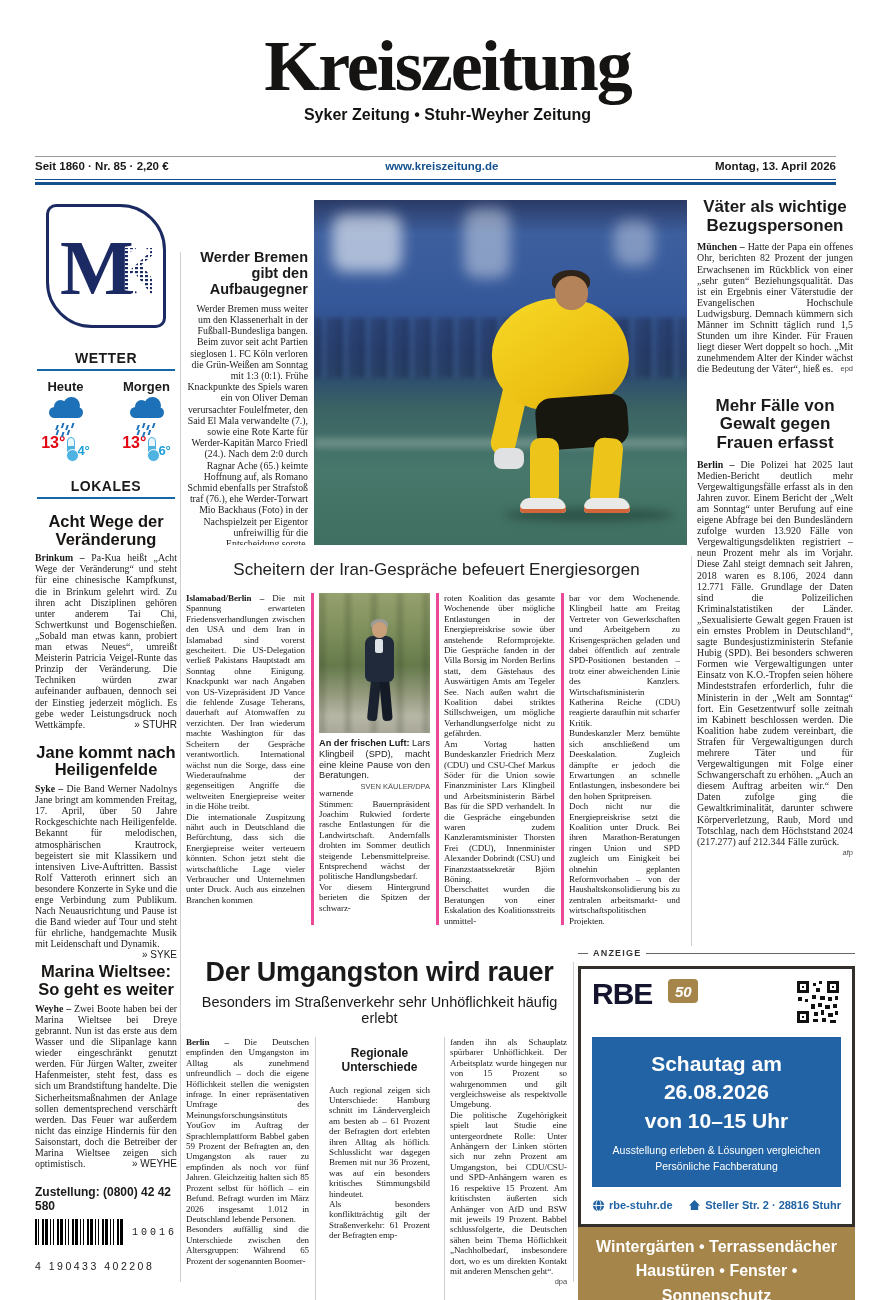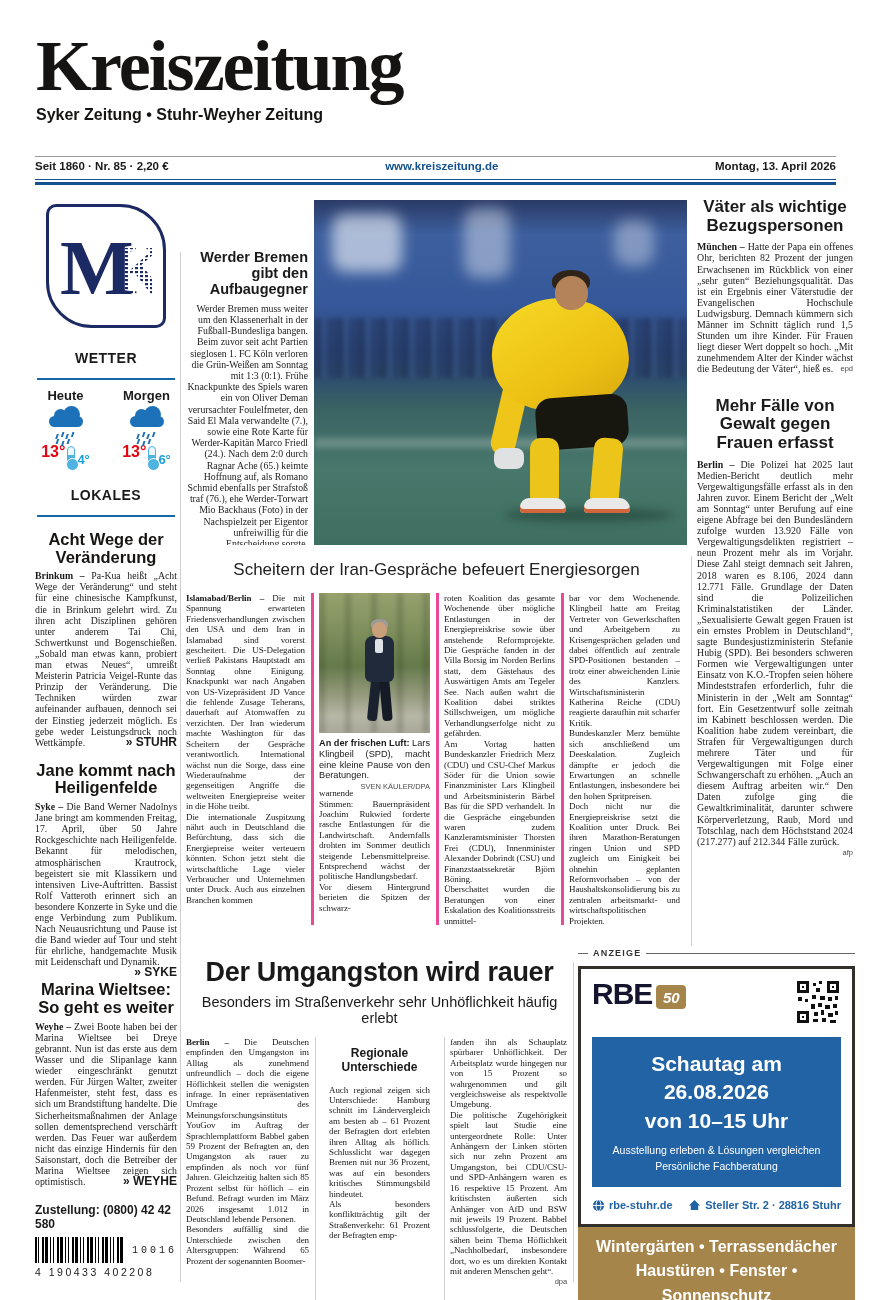--- a/index.html
+++ b/index.html
@@ -1,44 +1,44 @@
 <!DOCTYPE html>
 <html lang="de"><head>
 <meta charset="utf-8">
 <style>
   html,body{margin:0;padding:0;background:#fff;}
   .page{position:relative;width:871px;height:1300px;background:#fff;overflow:hidden;
         font-family:"Liberation Serif",serif;color:#1a1a1a;}
   
-  .masthead{position:absolute;left:36px;top:30px;width:801px;}
+  .masthead{position:absolute;left:47px;top:30px;width:801px;text-align:center;}
   .mast-title{font-family:"Liberation Serif",serif;font-weight:700;font-size:72px;
               line-height:1;letter-spacing:-2px;color:#151413;}
   .mast-sub{font-family:"Liberation Sans",sans-serif;font-weight:700;font-size:16px;
             margin-top:4px;color:#151413;}
   .thin-rule{position:absolute;left:35px;top:156px;width:801px;border-top:1px solid #9a9a9a;}
   .dateline{position:absolute;left:35px;top:160px;width:801px;display:flex;
             justify-content:space-between;align-items:center;
             font-family:"Liberation Sans",sans-serif;font-weight:700;font-size:11.5px;}
   .dateline .site{color:#14518e;}
   .blue-rule{position:absolute;left:35px;top:179px;width:801px;height:2px;background:#fff;
              border-top:1.5px solid #14518e;border-bottom:3px solid #14518e;}
   
   .vline{position:absolute;width:0;border-left:1px solid #cfcfcf;}
   
   .sec-head{font-family:"Liberation Sans",sans-serif;font-weight:700;font-size:14px;
             letter-spacing:.5px;text-align:center;border-bottom:2.5px solid #1467a8;
-            padding-bottom:12px;margin:0 2px 8px;}
+            padding-bottom:3px;margin:0 2px 8px;}
   .art-title{font-family:"Liberation Sans",sans-serif;font-weight:700;font-size:16.5px;
              line-height:1.07;text-align:center;margin:0 0 4px;color:#171513;}
   .bodytxt{font-size:9.8px;line-height:11.1px;text-align:justify;white-space:normal;
            hyphens:auto;-webkit-hyphens:auto;}
   .bodytxt .flow{white-space:pre-line;}
   .dl{font-weight:700;}
-  .jump{float:right;font-family:"Liberation Sans",sans-serif;font-weight:700;
-        font-size:12px;padding-left:5px;}
+  .jump{float:right;font-family:"Liberation Sans",sans-serif;font-weight:400;
+        font-size:10px;padding-left:5px;}
   .credit-sm{float:right;font-family:"Liberation Sans",sans-serif;font-size:7.5px;
              color:#4c4c4c;padding-left:5px;line-height:11px;}
   .agency{font-family:"Liberation Sans",sans-serif;font-size:7.5px;color:#4c4c4c;}
   
   .left-rail{position:absolute;left:35px;top:200px;width:142px;}
   .logo-box{width:114px;height:118px;margin:4px auto 22px;border:3px solid #1b2a63;
             border-radius:10px 46px 10px 46px;display:flex;align-items:center;justify-content:center;}
   .weather-cols{display:flex;justify-content:space-around;margin-top:6px;gap:20px;}
   .wcol{text-align:center;width:62px;}
   .wday{font-family:"Liberation Sans",sans-serif;font-weight:700;font-size:13px;}
@@ -54,21 +54,21 @@
   .thermo{display:inline-block;width:6px;height:17px;border:1.5px solid #4fb3e2;border-radius:4px 4px 0 0;
           background:linear-gradient(180deg,#eaf7fd 45%,#4fb3e2 45%);position:relative;margin-top:3px;}
   .thermo::after{content:"";position:absolute;left:-2.5px;bottom:-7px;width:11px;height:11px;background:#4fb3e2;
           border-radius:50%;border:1px solid #fff;}
   .rail-art{margin-top:14px;}
   .zustellung{margin-top:16px;font-family:"Liberation Sans",sans-serif;font-weight:700;font-size:12px;}
   .barcode-row{display:flex;align-items:center;gap:7px;margin-top:6px;}
   .barcode{width:90px;height:26px;
     background:repeating-linear-gradient(90deg,#000 0 1.5px,#fff 1.5px 3px,#000 3px 4px,#fff 4px 7.5px,#000 7.5px 9px,#fff 9px 10.5px,#000 10.5px 13px,#fff 13px 15px);}
   .bc-digits{font-family:"Liberation Mono",monospace;font-size:10px;letter-spacing:3px;}
-  .ean{font-family:"Liberation Sans",sans-serif;font-size:10.5px;letter-spacing:2.5px;margin-top:3px;}
+  .ean{font-family:"Liberation Sans",sans-serif;font-size:10.5px;letter-spacing:2.5px;margin-top:15px;}
   
   .werder{position:absolute;left:186px;top:250px;width:122px;height:295px;overflow:hidden;text-align:right;}
   .werder-title{font-family:"Liberation Sans",sans-serif;font-weight:700;font-size:14.5px;line-height:1.1;margin:0 0 5px;}
   .werder-body{font-size:9.8px;line-height:11.2px;text-align:right;}
   
   .main-photo{position:absolute;left:314px;top:200px;width:373px;height:345px;overflow:hidden;
     background:linear-gradient(180deg,#2a3a66 0%,#3d5f9e 10%,#35589a 30%,#2c477c 44%,#2e4f6e 52%,#3a6263 60%,#47786b 78%,#3f6f60 100%);}
   .blur-blob{position:absolute;filter:blur(7px);opacity:.65;border-radius:14px;background:#e9eef6;}
   .crowdband{position:absolute;left:0;top:118px;width:100%;height:60px;opacity:.5;
     background:repeating-linear-gradient(90deg,#1d2b4c 0 7px,#35507f 7px 13px,#24355c 13px 22px);filter:blur(2px);}
@@ -133,21 +133,21 @@
   .ucol-subhead{font-family:"Liberation Sans",sans-serif;font-weight:700;font-size:12px;
                 line-height:1.15;text-align:center;margin:10px 0;}
   
   .ad-wrap{position:absolute;left:578px;top:948px;width:277px;}
   .anzeige{display:flex;align-items:center;gap:5px;font-family:"Liberation Sans",sans-serif;
            font-weight:700;font-size:9px;letter-spacing:1.2px;color:#333;}
   .anzeige::before{content:"";width:10px;border-top:1px solid #666;}
   .anzeige::after{content:"";flex:1;border-top:1px solid #666;}
   .ad-box{margin-top:8px;border:3px solid #33302b;background:#fff;padding:10px 11px 12px;}
   .ad-toprow{display:flex;justify-content:space-between;align-items:flex-start;}
-  .rbe-logo{display:flex;align-items:flex-end;gap:4px;}
+  .rbe-logo{display:flex;align-items:flex-start;gap:16px;}
   .rbe-text{font-family:"Liberation Sans",sans-serif;font-weight:700;font-size:30px;
             letter-spacing:-1px;color:#14142e;line-height:1;}
   .rbe-badge{width:30px;height:24px;background:#a6854a;color:#fff;border-radius:4px;
              font-family:"Liberation Sans",sans-serif;font-weight:700;font-style:italic;
              font-size:15px;display:flex;align-items:center;justify-content:center;}
   .ad-blue{margin-top:12px;background:#2163a4;color:#fff;text-align:center;padding:13px 6px 12px;}
   .ad-blue .big{font-family:"Liberation Sans",sans-serif;font-weight:700;font-size:21px;line-height:1.35;}
   .ad-blue .small{font-family:"Liberation Sans",sans-serif;font-size:10.5px;line-height:1.5;margin-top:8px;}
   .ad-links{display:flex;justify-content:space-between;align-items:center;margin-top:12px;
             font-family:"Liberation Sans",sans-serif;font-weight:700;font-size:11px;color:#2163a4;}

